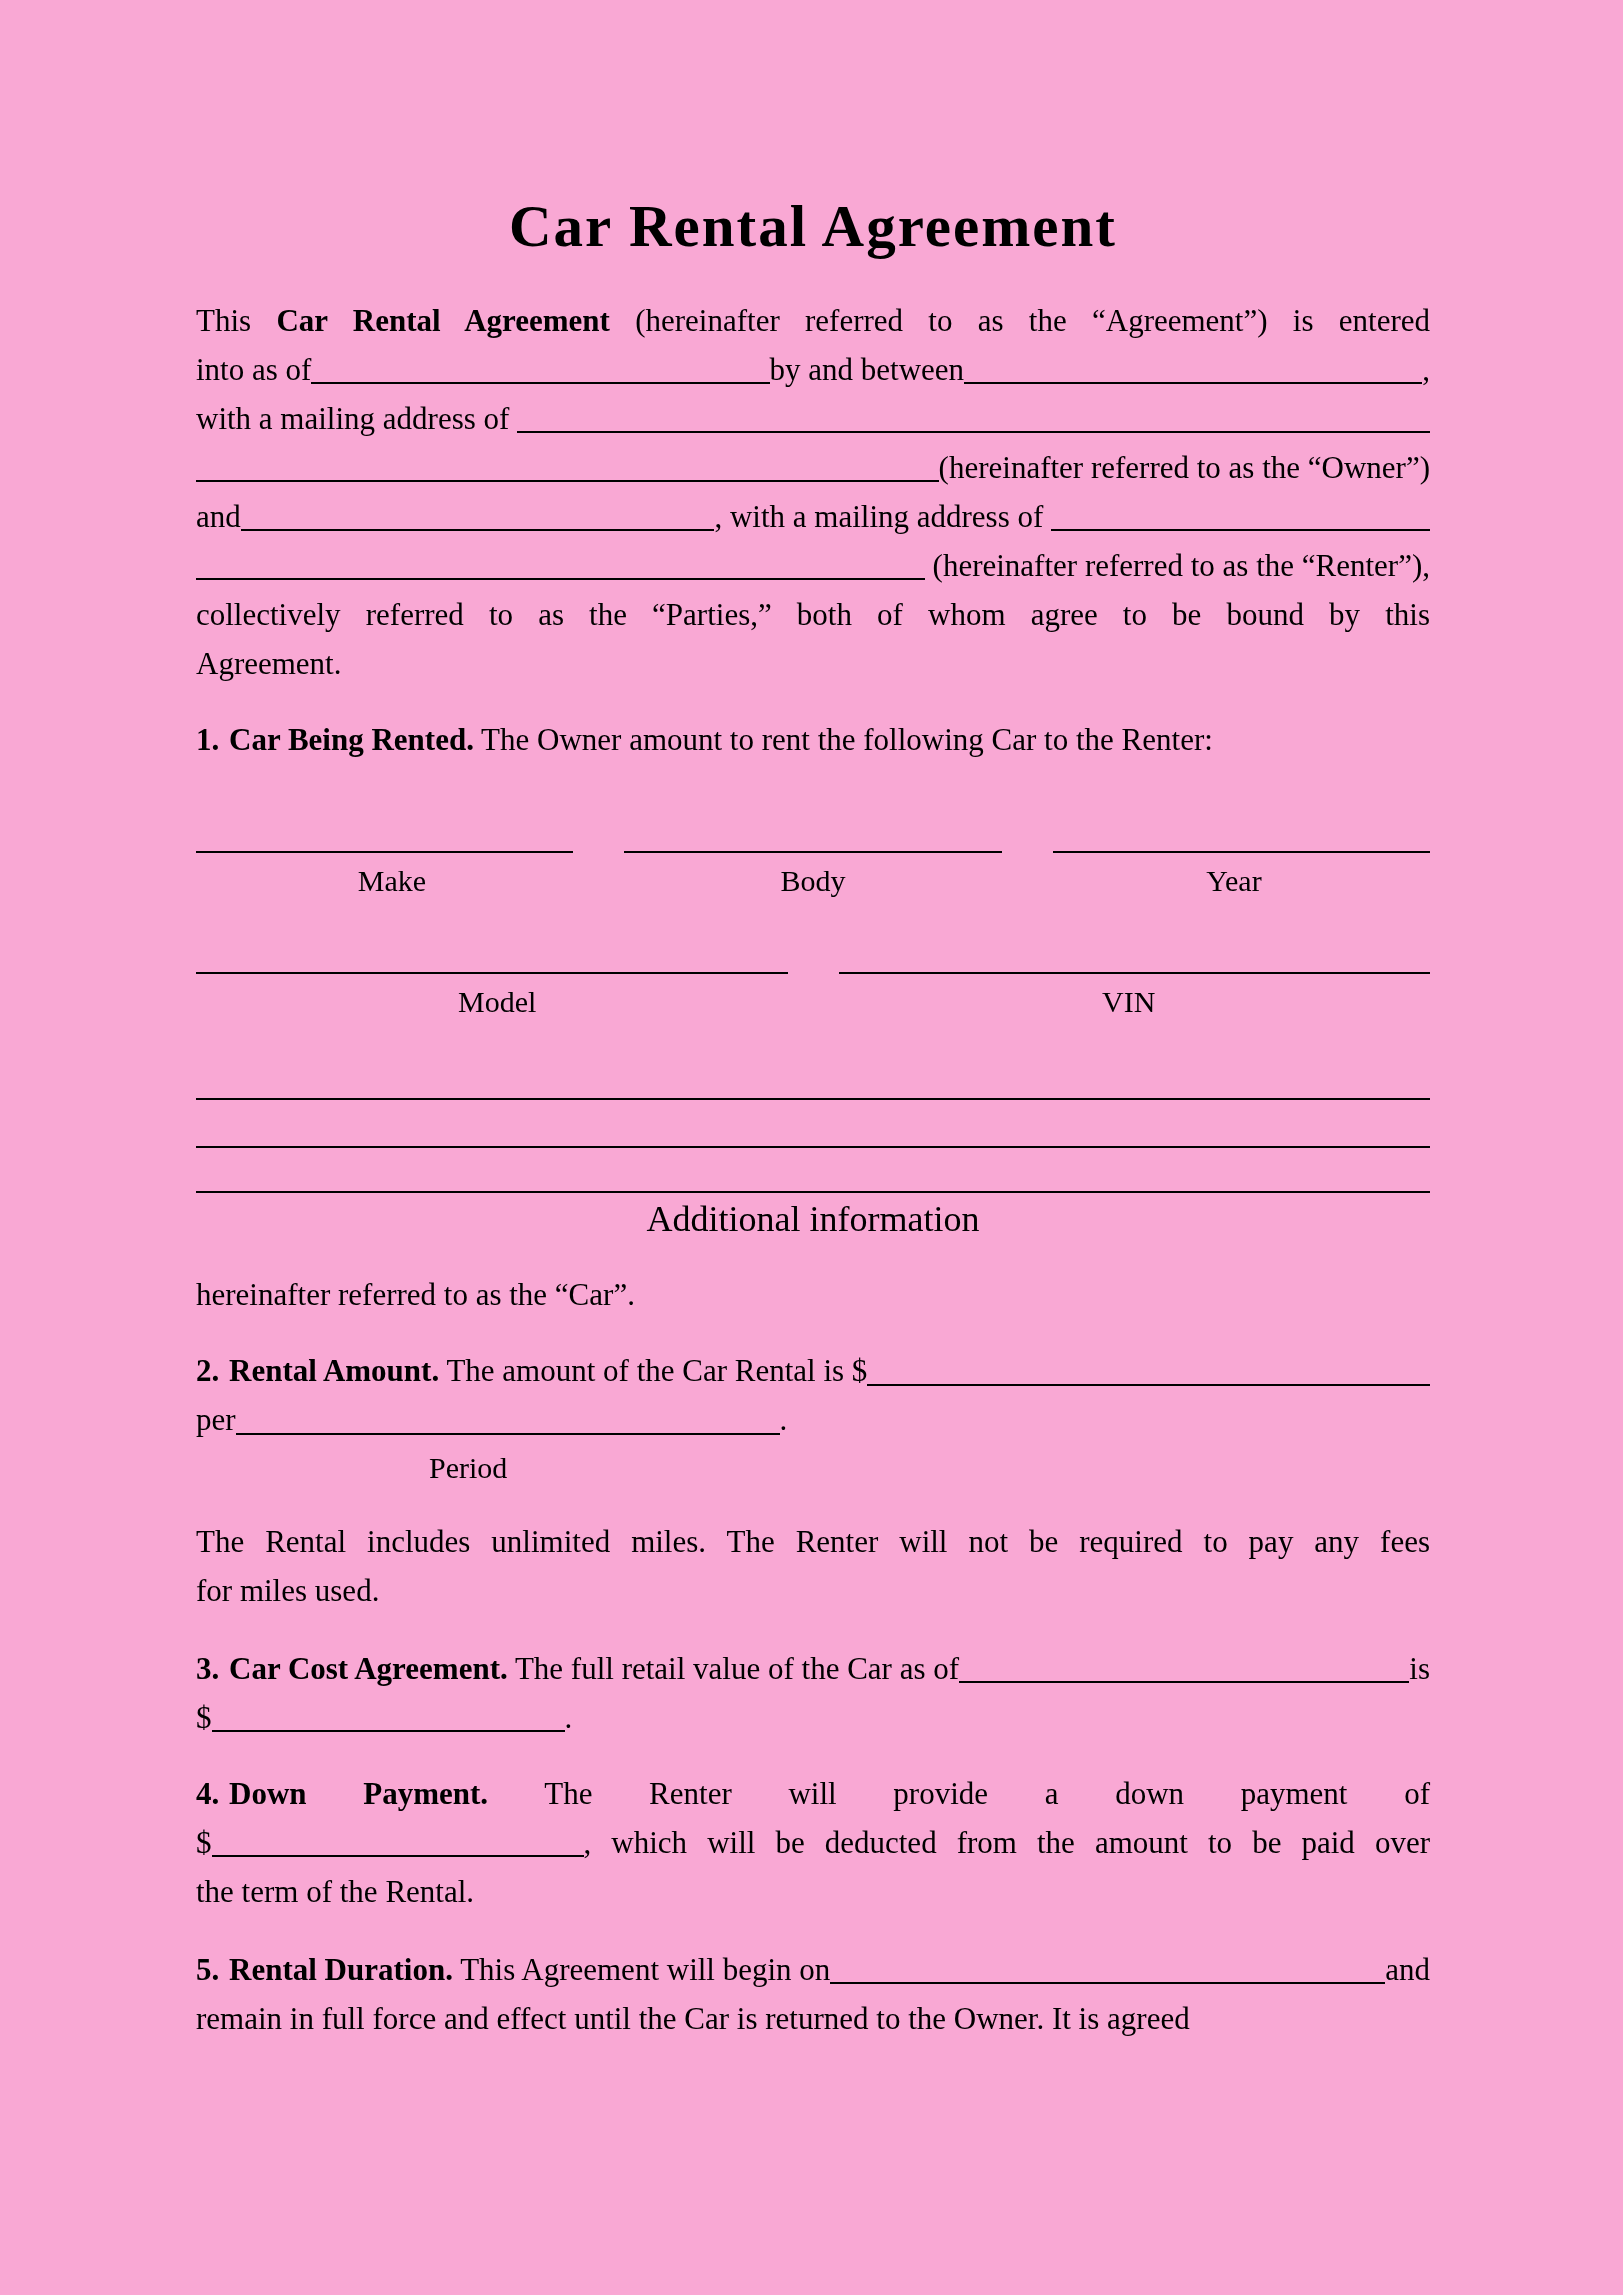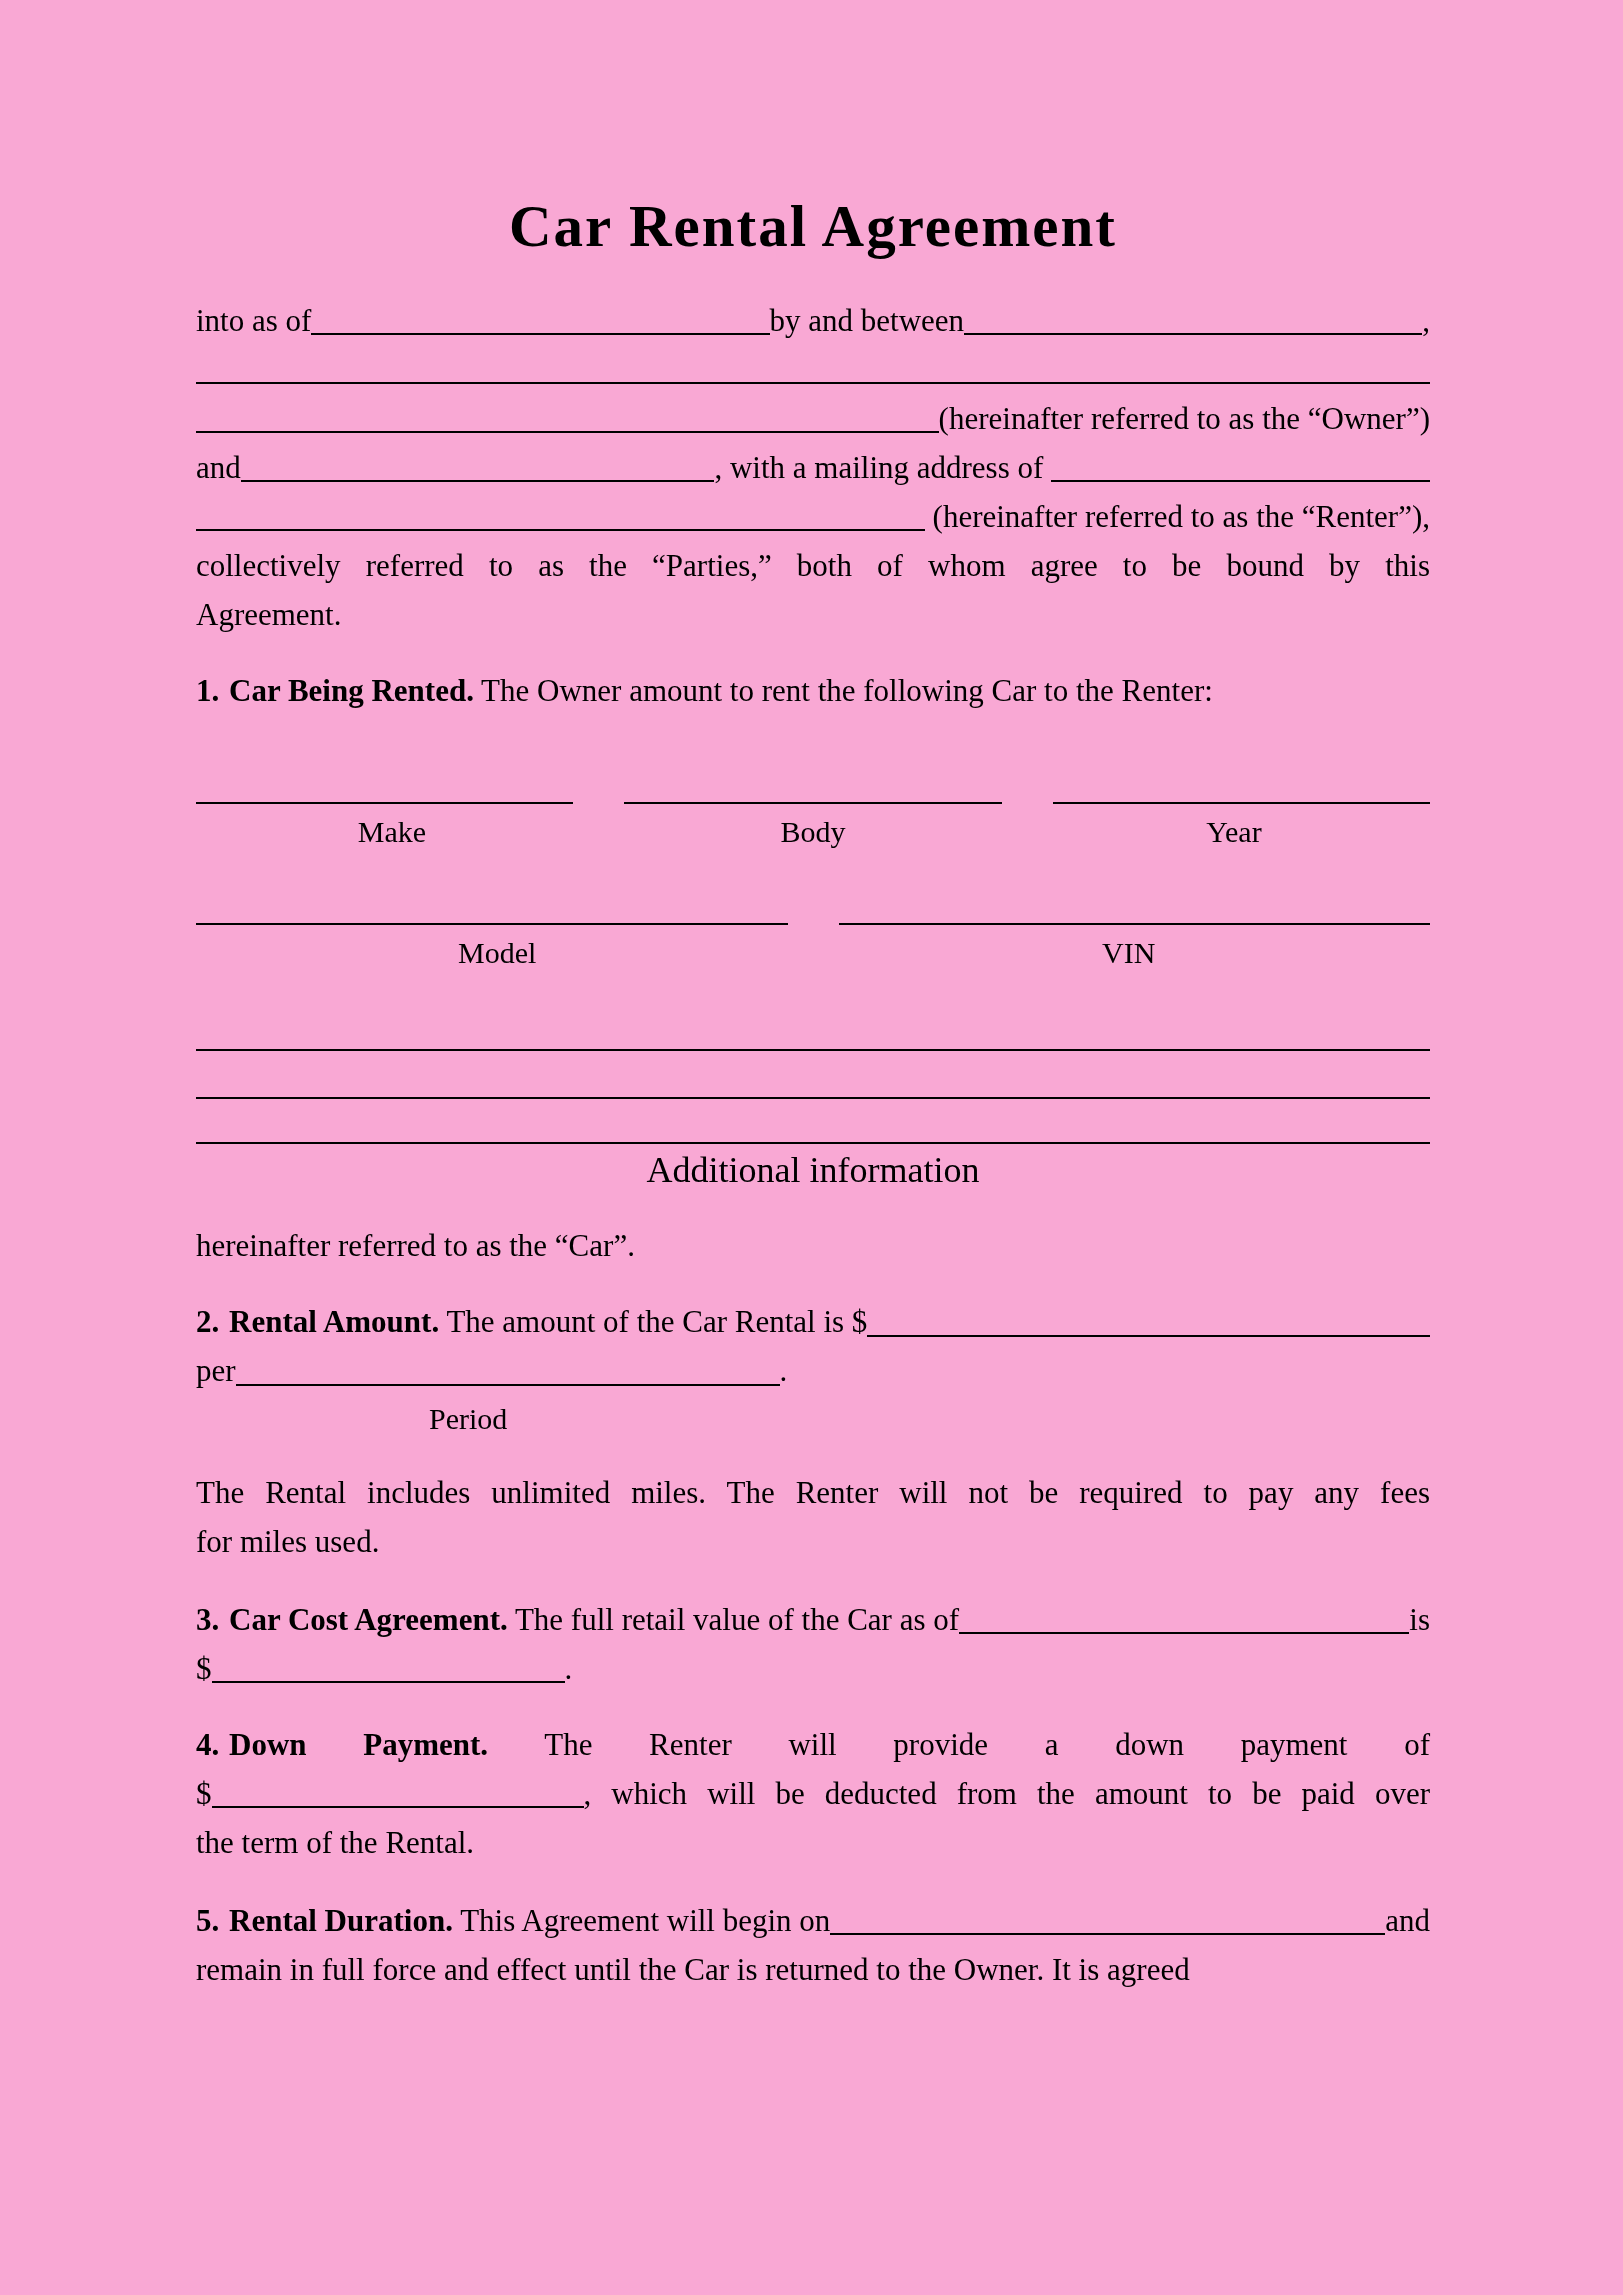--- a/index.html
+++ b/index.html
@@ -55,28 +55,30 @@
   .period { line-height: 43px; font-size: 30px; padding-left: 233px; margin-top: 2px; }
 </style>
 </head>
 <body>
 
 <div class="page">
 
   <h1 class="title">Car Rental Agreement</h1>
 
   <div class="intro">
+    <div class="line jl"><span>This </span><b>Car Rental Agreement</b><span> (hereinafter referred to as the “Agreement”) is entered</span></div>
     <div class="line fx">
         <span class="t">into as of</span>
         <span class="blank"></span>
         <span class="t">by and between</span>
         <span class="blank"></span>
         <span class="t">,</span>
       </div>
     <div class="line fx">
+        <span class="t">with a mailing address of </span>
         <span class="blank"></span>
       </div>
     <div class="line fx">
         <span class="blank"></span>
         <span class="t">(hereinafter referred to as the “Owner”)</span>
       </div>
     <div class="line fx">
         <span class="t">and</span>
         <span class="blank g125"></span>
         <span class="t">, with a mailing address of </span>

